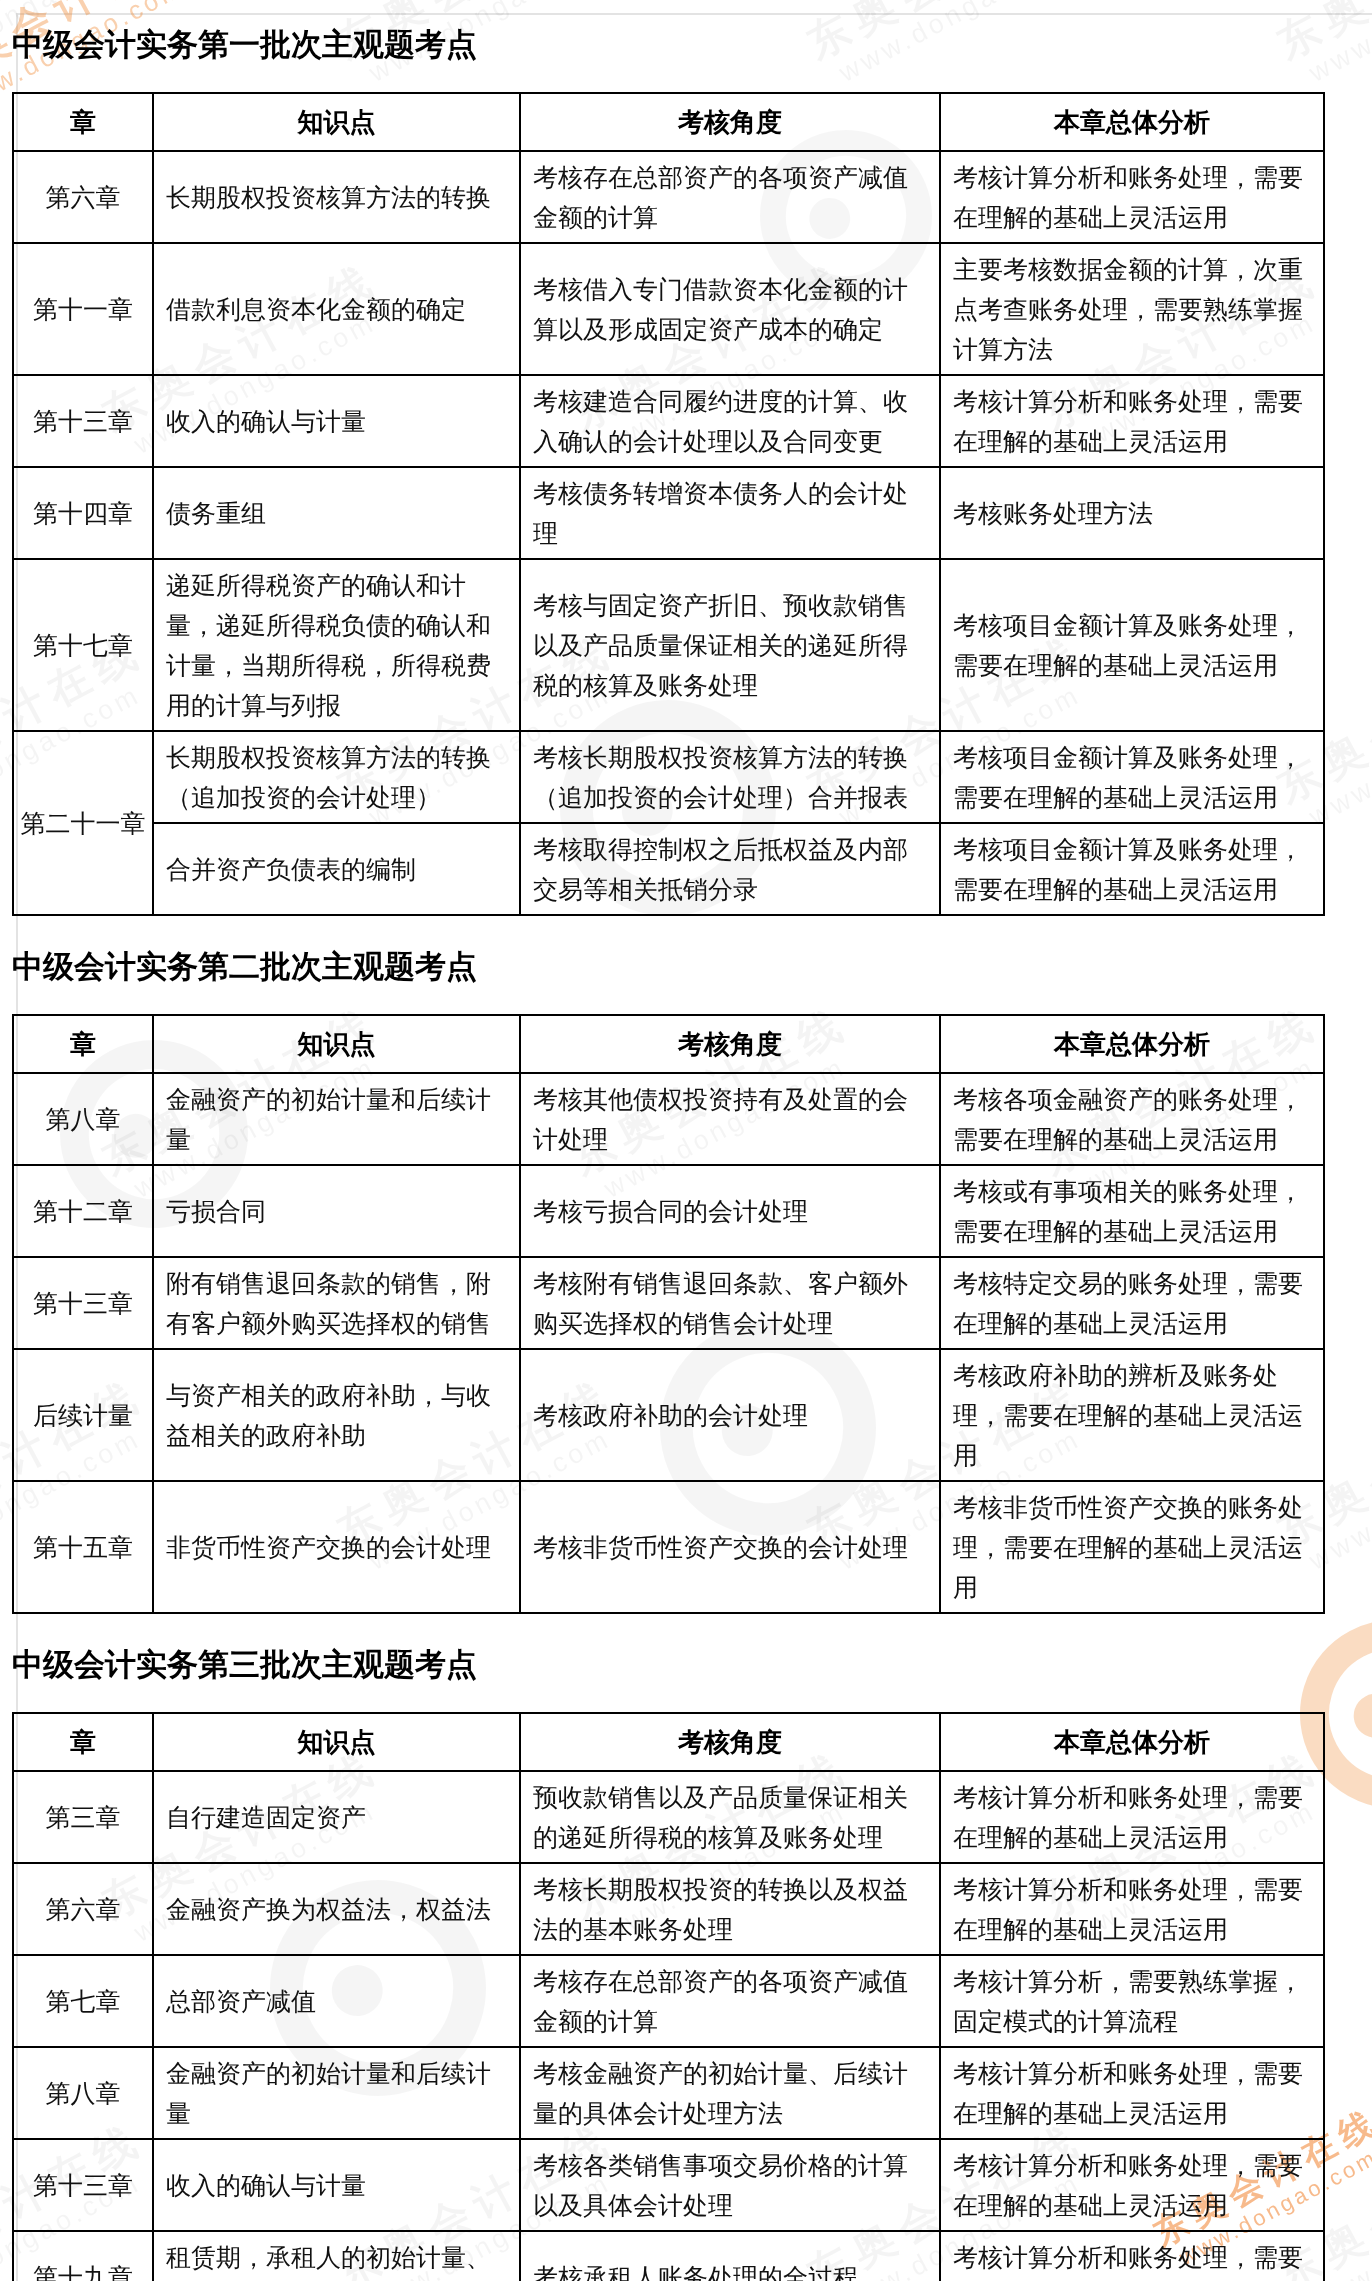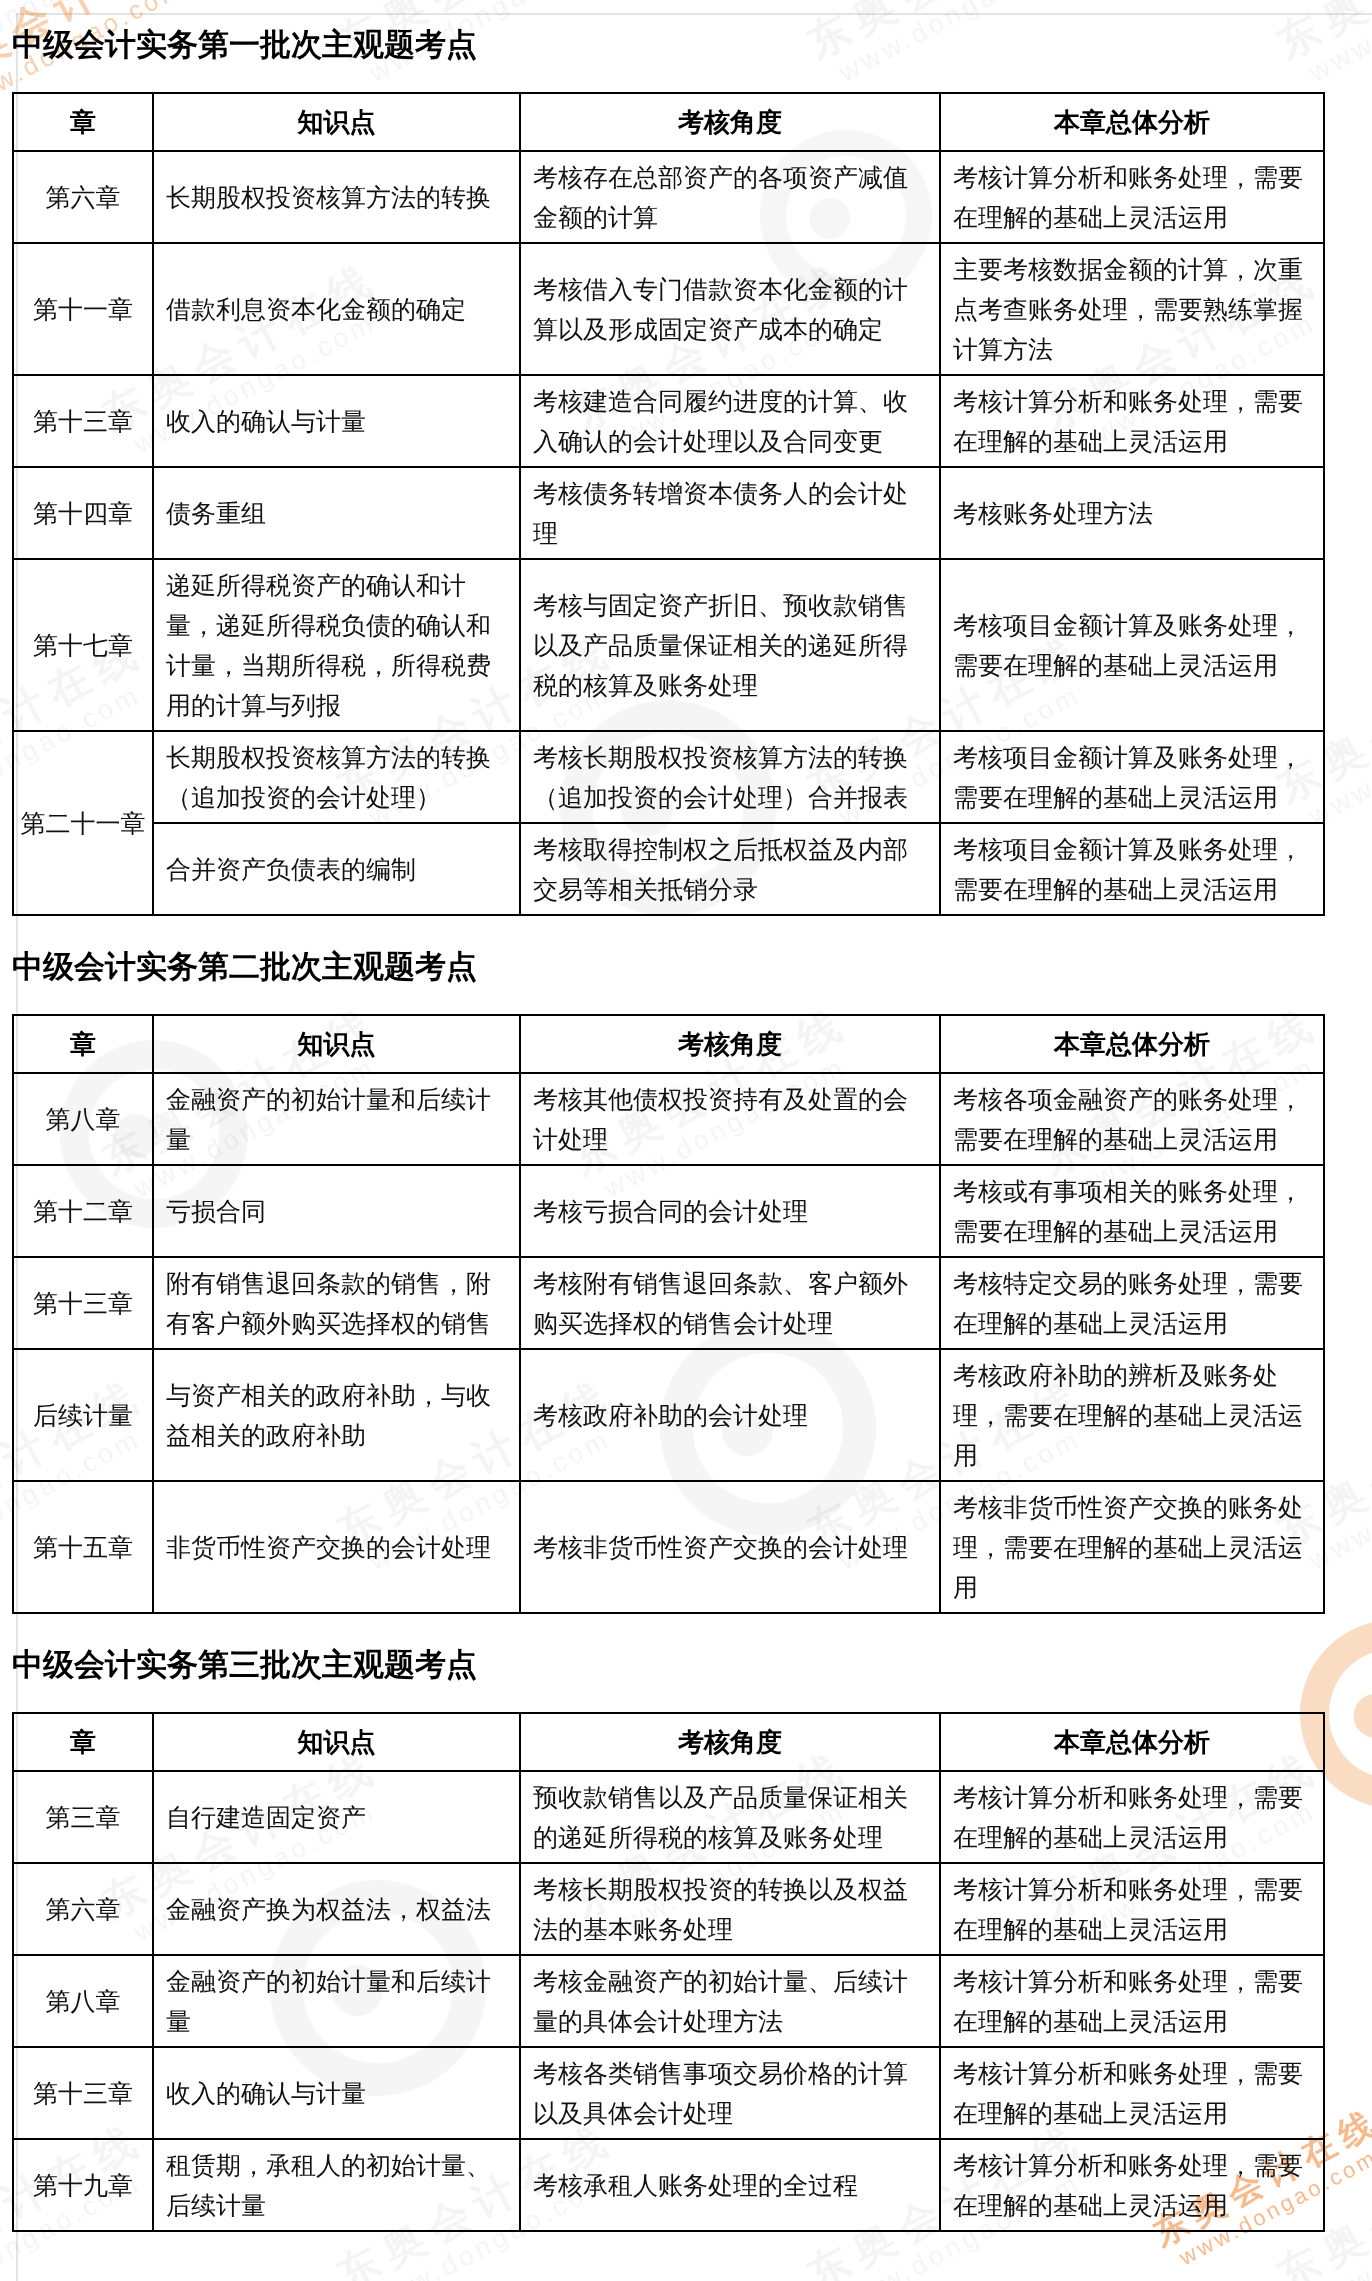--- a/index.html
+++ b/index.html
@@ -309,20 +309,26 @@
               <td class="c-text">预收款销售以及产品质量保证相关的递延所得税的核算及账务处理</td>
               <td class="c-text">考核计算分析和账务处理，需要在理解的基础上灵活运用</td>
             </tr>
             <tr>
               <td class="c-chapter">第六章</td>
               <td class="c-text">金融资产换为权益法，权益法</td>
               <td class="c-text">考核长期股权投资的转换以及权益法的基本账务处理</td>
               <td class="c-text">考核计算分析和账务处理，需要在理解的基础上灵活运用</td>
             </tr>
             <tr>
+              <td class="c-chapter">第七章</td>
+              <td class="c-text">总部资产减值</td>
+              <td class="c-text">考核存在总部资产的各项资产减值金额的计算</td>
+              <td class="c-text">考核计算分析，需要熟练掌握，固定模式的计算流程</td>
+            </tr>
+            <tr>
               <td class="c-chapter">第八章</td>
               <td class="c-text">金融资产的初始计量和后续计量</td>
               <td class="c-text">考核金融资产的初始计量、后续计量的具体会计处理方法</td>
               <td class="c-text">考核计算分析和账务处理，需要在理解的基础上灵活运用</td>
             </tr>
             <tr>
               <td class="c-chapter">第十三章</td>
               <td class="c-text">收入的确认与计量</td>
               <td class="c-text">考核各类销售事项交易价格的计算以及具体会计处理</td>
               <td class="c-text">考核计算分析和账务处理，需要在理解的基础上灵活运用</td>

